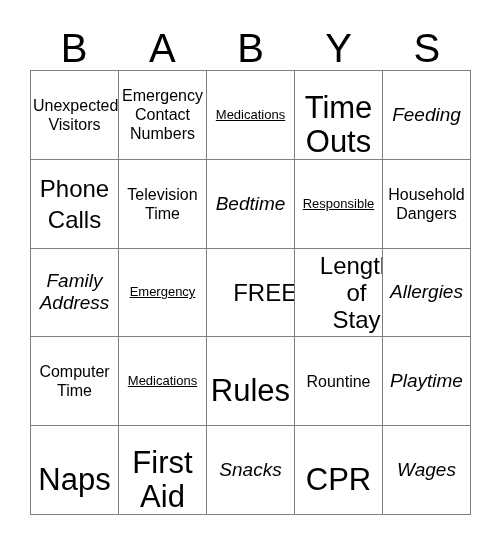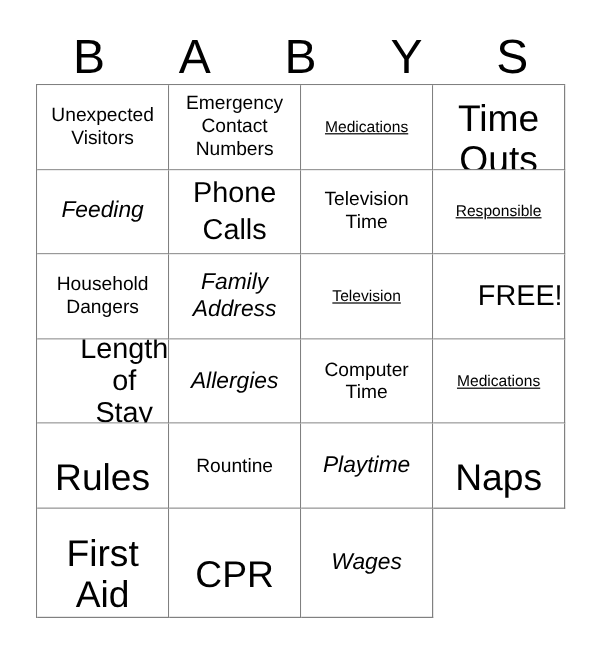--- a/index.html
+++ b/index.html
@@ -46,21 +46,21 @@
   }
 
   
   .grid {
     position: absolute;
     left: 30px;
     top: 70px;
     width: 441px;
     height: 445px;
     display: grid;
-    grid-template-columns: repeat(4, 1fr);
+    grid-template-columns: repeat(5, 1fr);
     grid-template-rows: repeat(5, 1fr);
     border-top: 1px solid #808080;
     border-left: 1px solid #808080;
     box-sizing: border-box;
     background: #ffffff;
   }
   .cell {
     border-right: 1px solid #808080;
     border-bottom: 1px solid #808080;
     box-sizing: border-box;
@@ -117,31 +117,34 @@
       </div>
       <div class="cell fs-md">
         <span class="cell-text">Feeding</span>
       </div>
       <div class="cell fs-xl">
         <span class="cell-text">Phone Calls</span>
       </div>
       <div class="cell fs-sm">
         <span class="cell-text">Television Time</span>
       </div>
+      <div class="cell fs-md">
+        <span class="cell-text">Bedtime</span>
+      </div>
       <div class="cell fs-xs">
         <span class="cell-text">Responsible</span>
       </div>
       <div class="cell fs-sm">
         <span class="cell-text">Household Dangers</span>
       </div>
       <div class="cell fs-md">
         <span class="cell-text">Family Address</span>
       </div>
       <div class="cell fs-xs">
-        <span class="cell-text">Television</span>
+        <span class="cell-text">Emergency</span>
       </div>
       <div class="cell fs-lg">
         <span class="cell-text">FREE!</span>
       </div>
       <div class="cell fs-lg">
         <span class="cell-text">Length of Stay</span>
       </div>
       <div class="cell fs-md">
         <span class="cell-text">Allergies</span>
       </div>
@@ -159,20 +162,23 @@
       </div>
       <div class="cell fs-md">
         <span class="cell-text">Playtime</span>
       </div>
       <div class="cell fs-xxl">
         <span class="cell-text">Naps</span>
       </div>
       <div class="cell fs-xxl">
         <span class="cell-text">First Aid</span>
       </div>
+      <div class="cell fs-md">
+        <span class="cell-text">Snacks</span>
+      </div>
       <div class="cell fs-xxl">
         <span class="cell-text">CPR</span>
       </div>
       <div class="cell fs-md">
         <span class="cell-text">Wages</span>
       </div>
     </div>
 
 </div>
 

